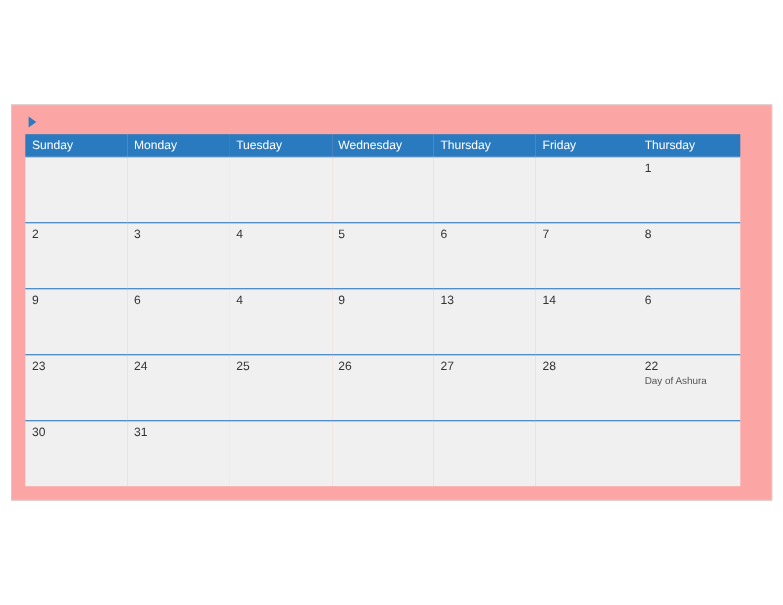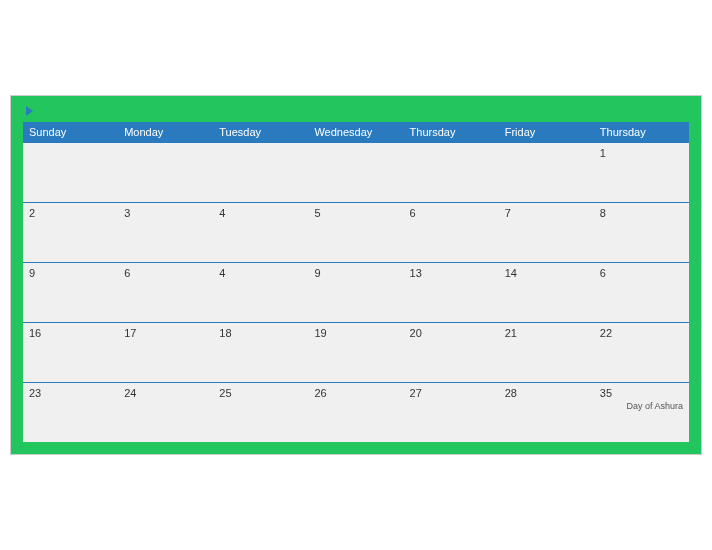--- a/index.html
+++ b/index.html
@@ -7,23 +7,23 @@
       font-family: Arial, sans-serif;
       background: #fff;
       width: 712px;
       height: 550px;
       display: flex;
       align-items: center;
       justify-content: center;
     }
     .calendar-container {
       width: 692px;
-      background: #22c55e;
+      background: #fca5a5;
       border: 1px solid #ccc;
-      padding: 10px 12px 12px 12px;
+      padding: 10px 28px 12px 12px;
     }
     .header {
       display: flex;
       align-items: flex-start;
       justify-content: space-between;
       margin-bottom: 6px;
     }
     .logo {
       display: flex;
       flex-direction: column;
@@ -98,21 +98,20 @@
       display: block;
       font-size: 11px;
       color: #333;
       margin-bottom: 2px;
     }
     .holiday-label {
       display: block;
       font-size: 9px;
       color: #555;
       margin-top: 2px;
-      text-align: right;
     }
     .empty-cell {
       background: #f0f0f0;
     }
   </style>
 </head>
 <body>
 
 <div class="calendar-container">
   <div class="header">
@@ -192,60 +191,50 @@
           </td>
           <td>
             <span class="day-num">14</span>
           </td>
           <td>
             <span class="day-num">6</span>
           </td>
         </tr>
         <tr>
           <td>
-            <span class="day-num">16</span>
-          </td>
-          <td>
-            <span class="day-num">17</span>
-          </td>
-          <td>
-            <span class="day-num">18</span>
-          </td>
-          <td>
-            <span class="day-num">19</span>
-          </td>
-          <td>
-            <span class="day-num">20</span>
-          </td>
-          <td>
-            <span class="day-num">21</span>
+            <span class="day-num">23</span>
+          </td>
+          <td>
+            <span class="day-num">24</span>
+          </td>
+          <td>
+            <span class="day-num">25</span>
+          </td>
+          <td>
+            <span class="day-num">26</span>
+          </td>
+          <td>
+            <span class="day-num">27</span>
+          </td>
+          <td>
+            <span class="day-num">28</span>
           </td>
           <td>
             <span class="day-num">22</span>
-          </td>
-        </tr>
-        <tr>
-          <td>
-            <span class="day-num">23</span>
-          </td>
-          <td>
-            <span class="day-num">24</span>
-          </td>
-          <td>
-            <span class="day-num">25</span>
-          </td>
-          <td>
-            <span class="day-num">26</span>
-          </td>
-          <td>
-            <span class="day-num">27</span>
-          </td>
-          <td>
-            <span class="day-num">28</span>
-          </td>
-          <td>
-            <span class="day-num">35</span>
             <span class="holiday-label">Day of Ashura</span>
           </td>
+        </tr>
+        <tr>
+          <td>
+            <span class="day-num">30</span>
+          </td>
+          <td>
+            <span class="day-num">31</span>
+          </td>
+          <td class="empty-cell"></td>
+          <td class="empty-cell"></td>
+          <td class="empty-cell"></td>
+          <td class="empty-cell"></td>
+          <td class="empty-cell"></td>
         </tr>
       </tbody>
   </table>
 </div>
 
 </body></html>

